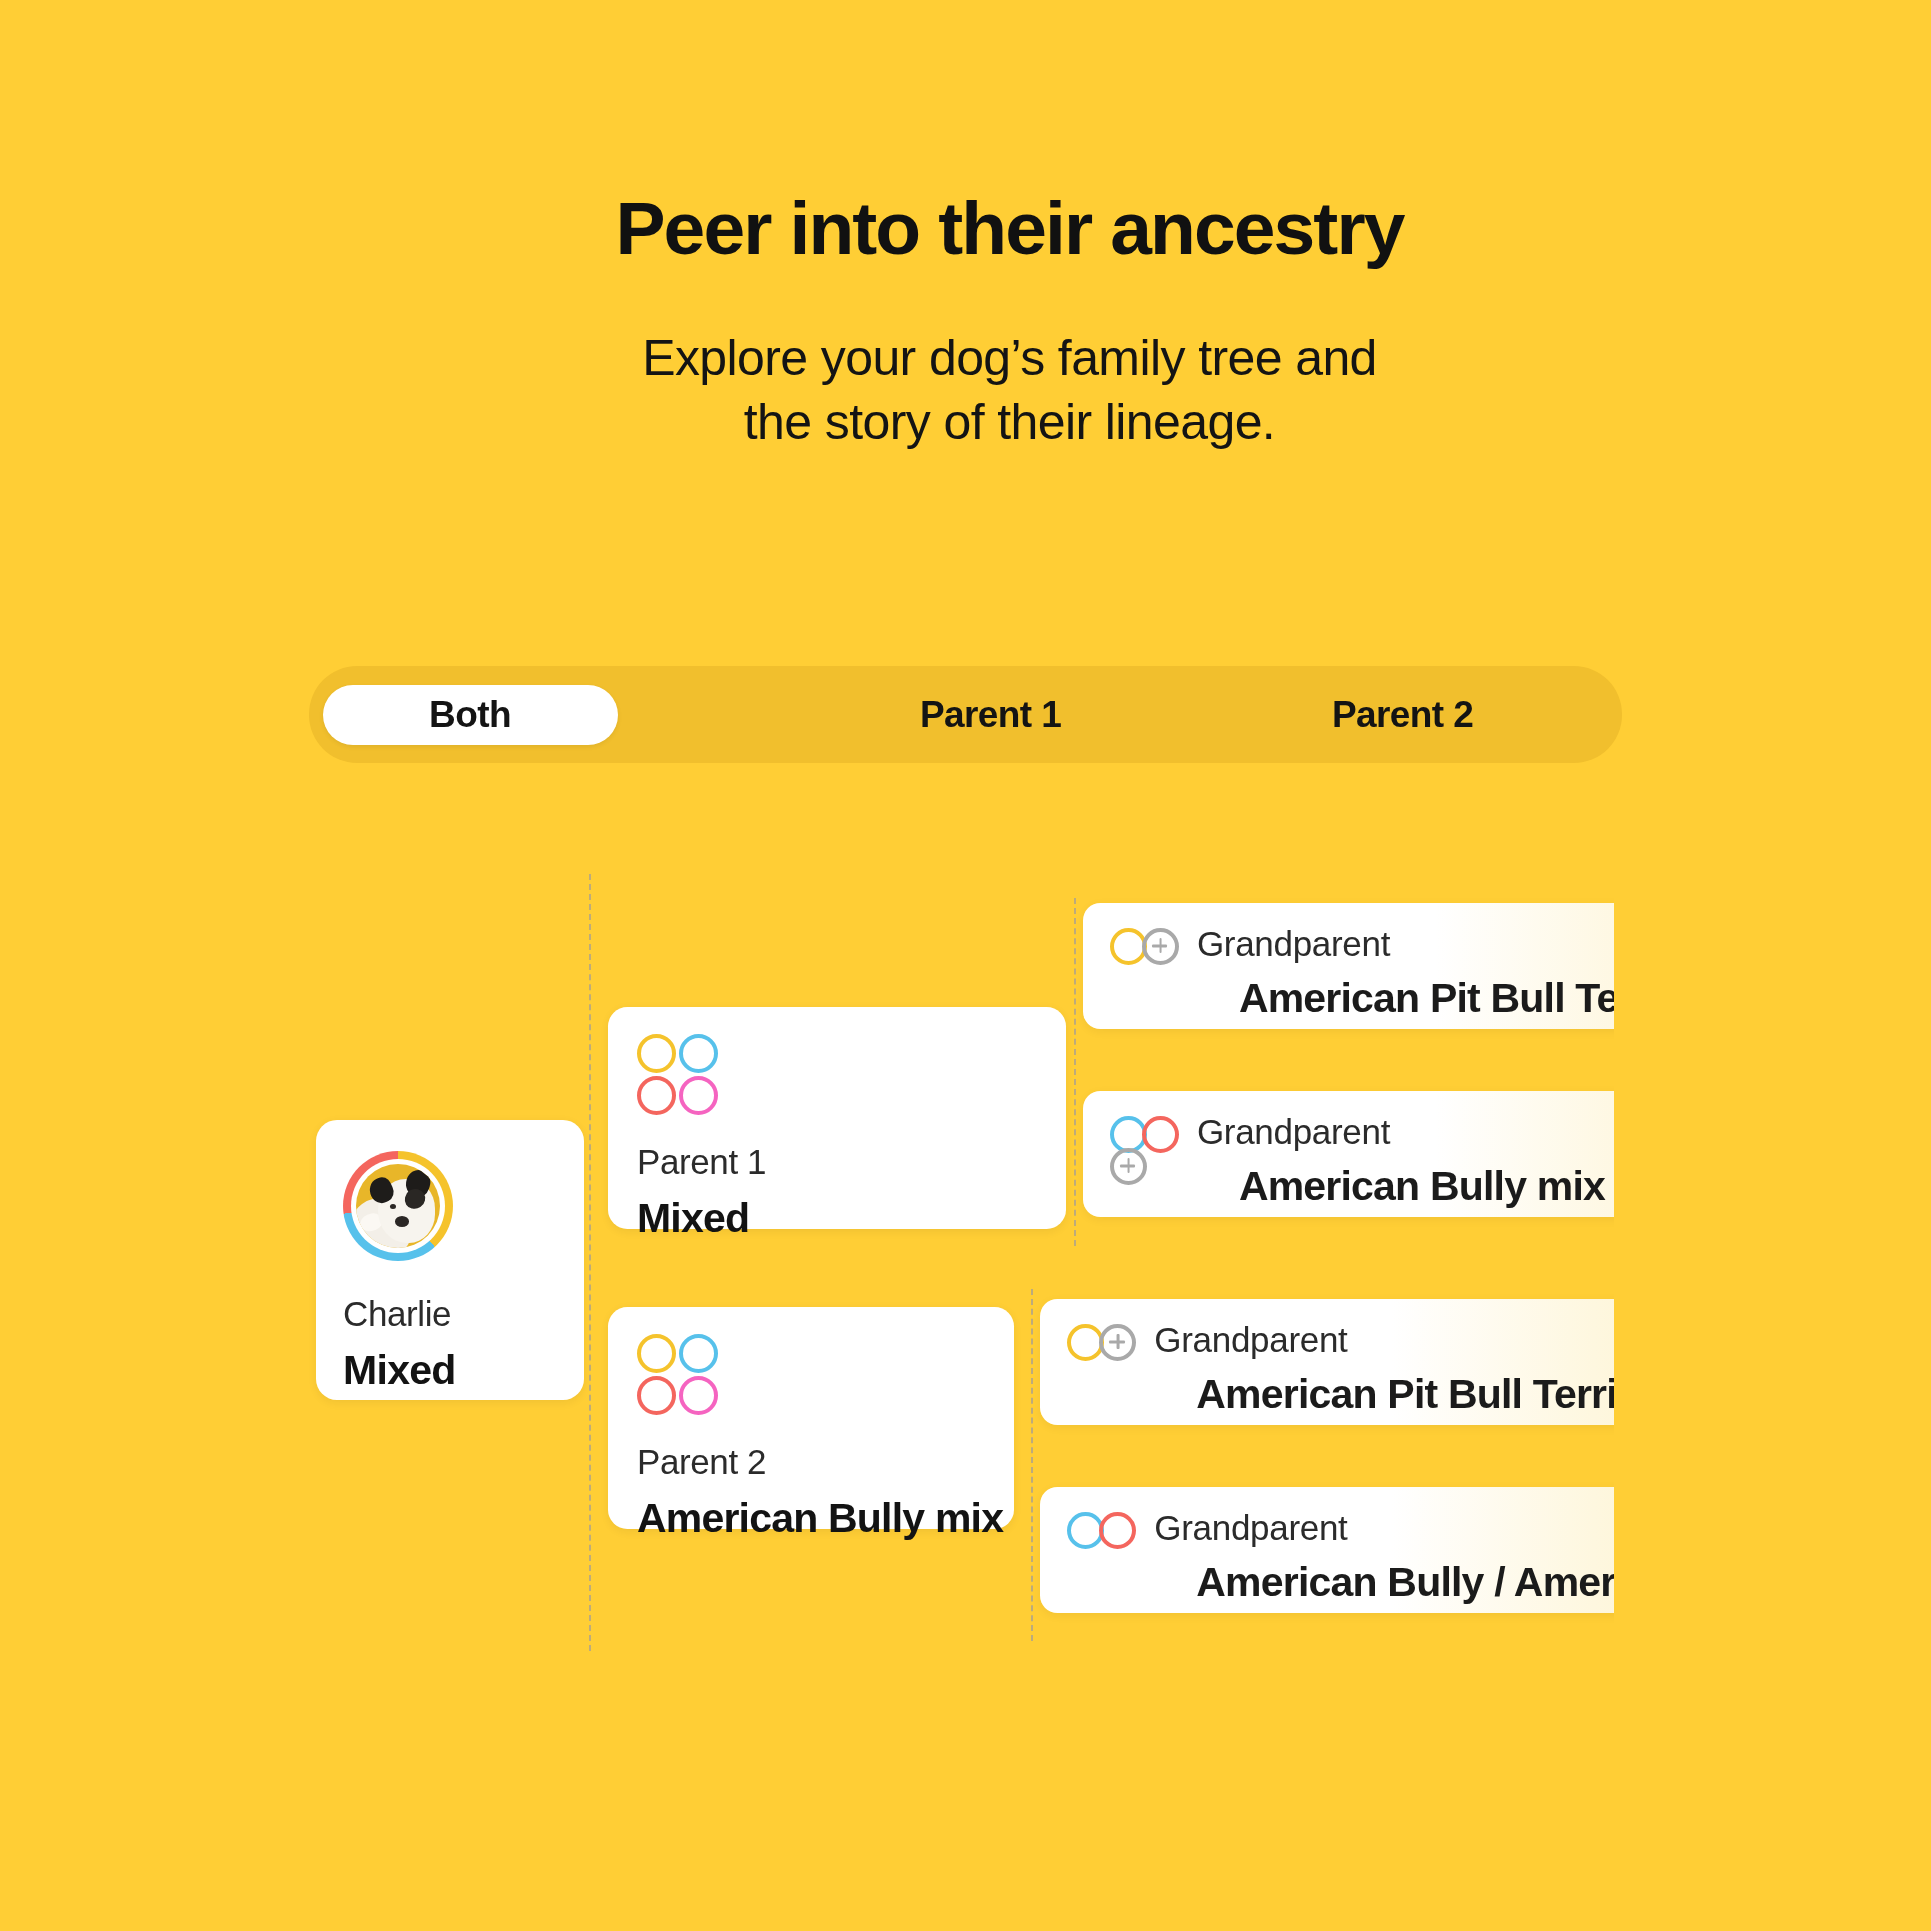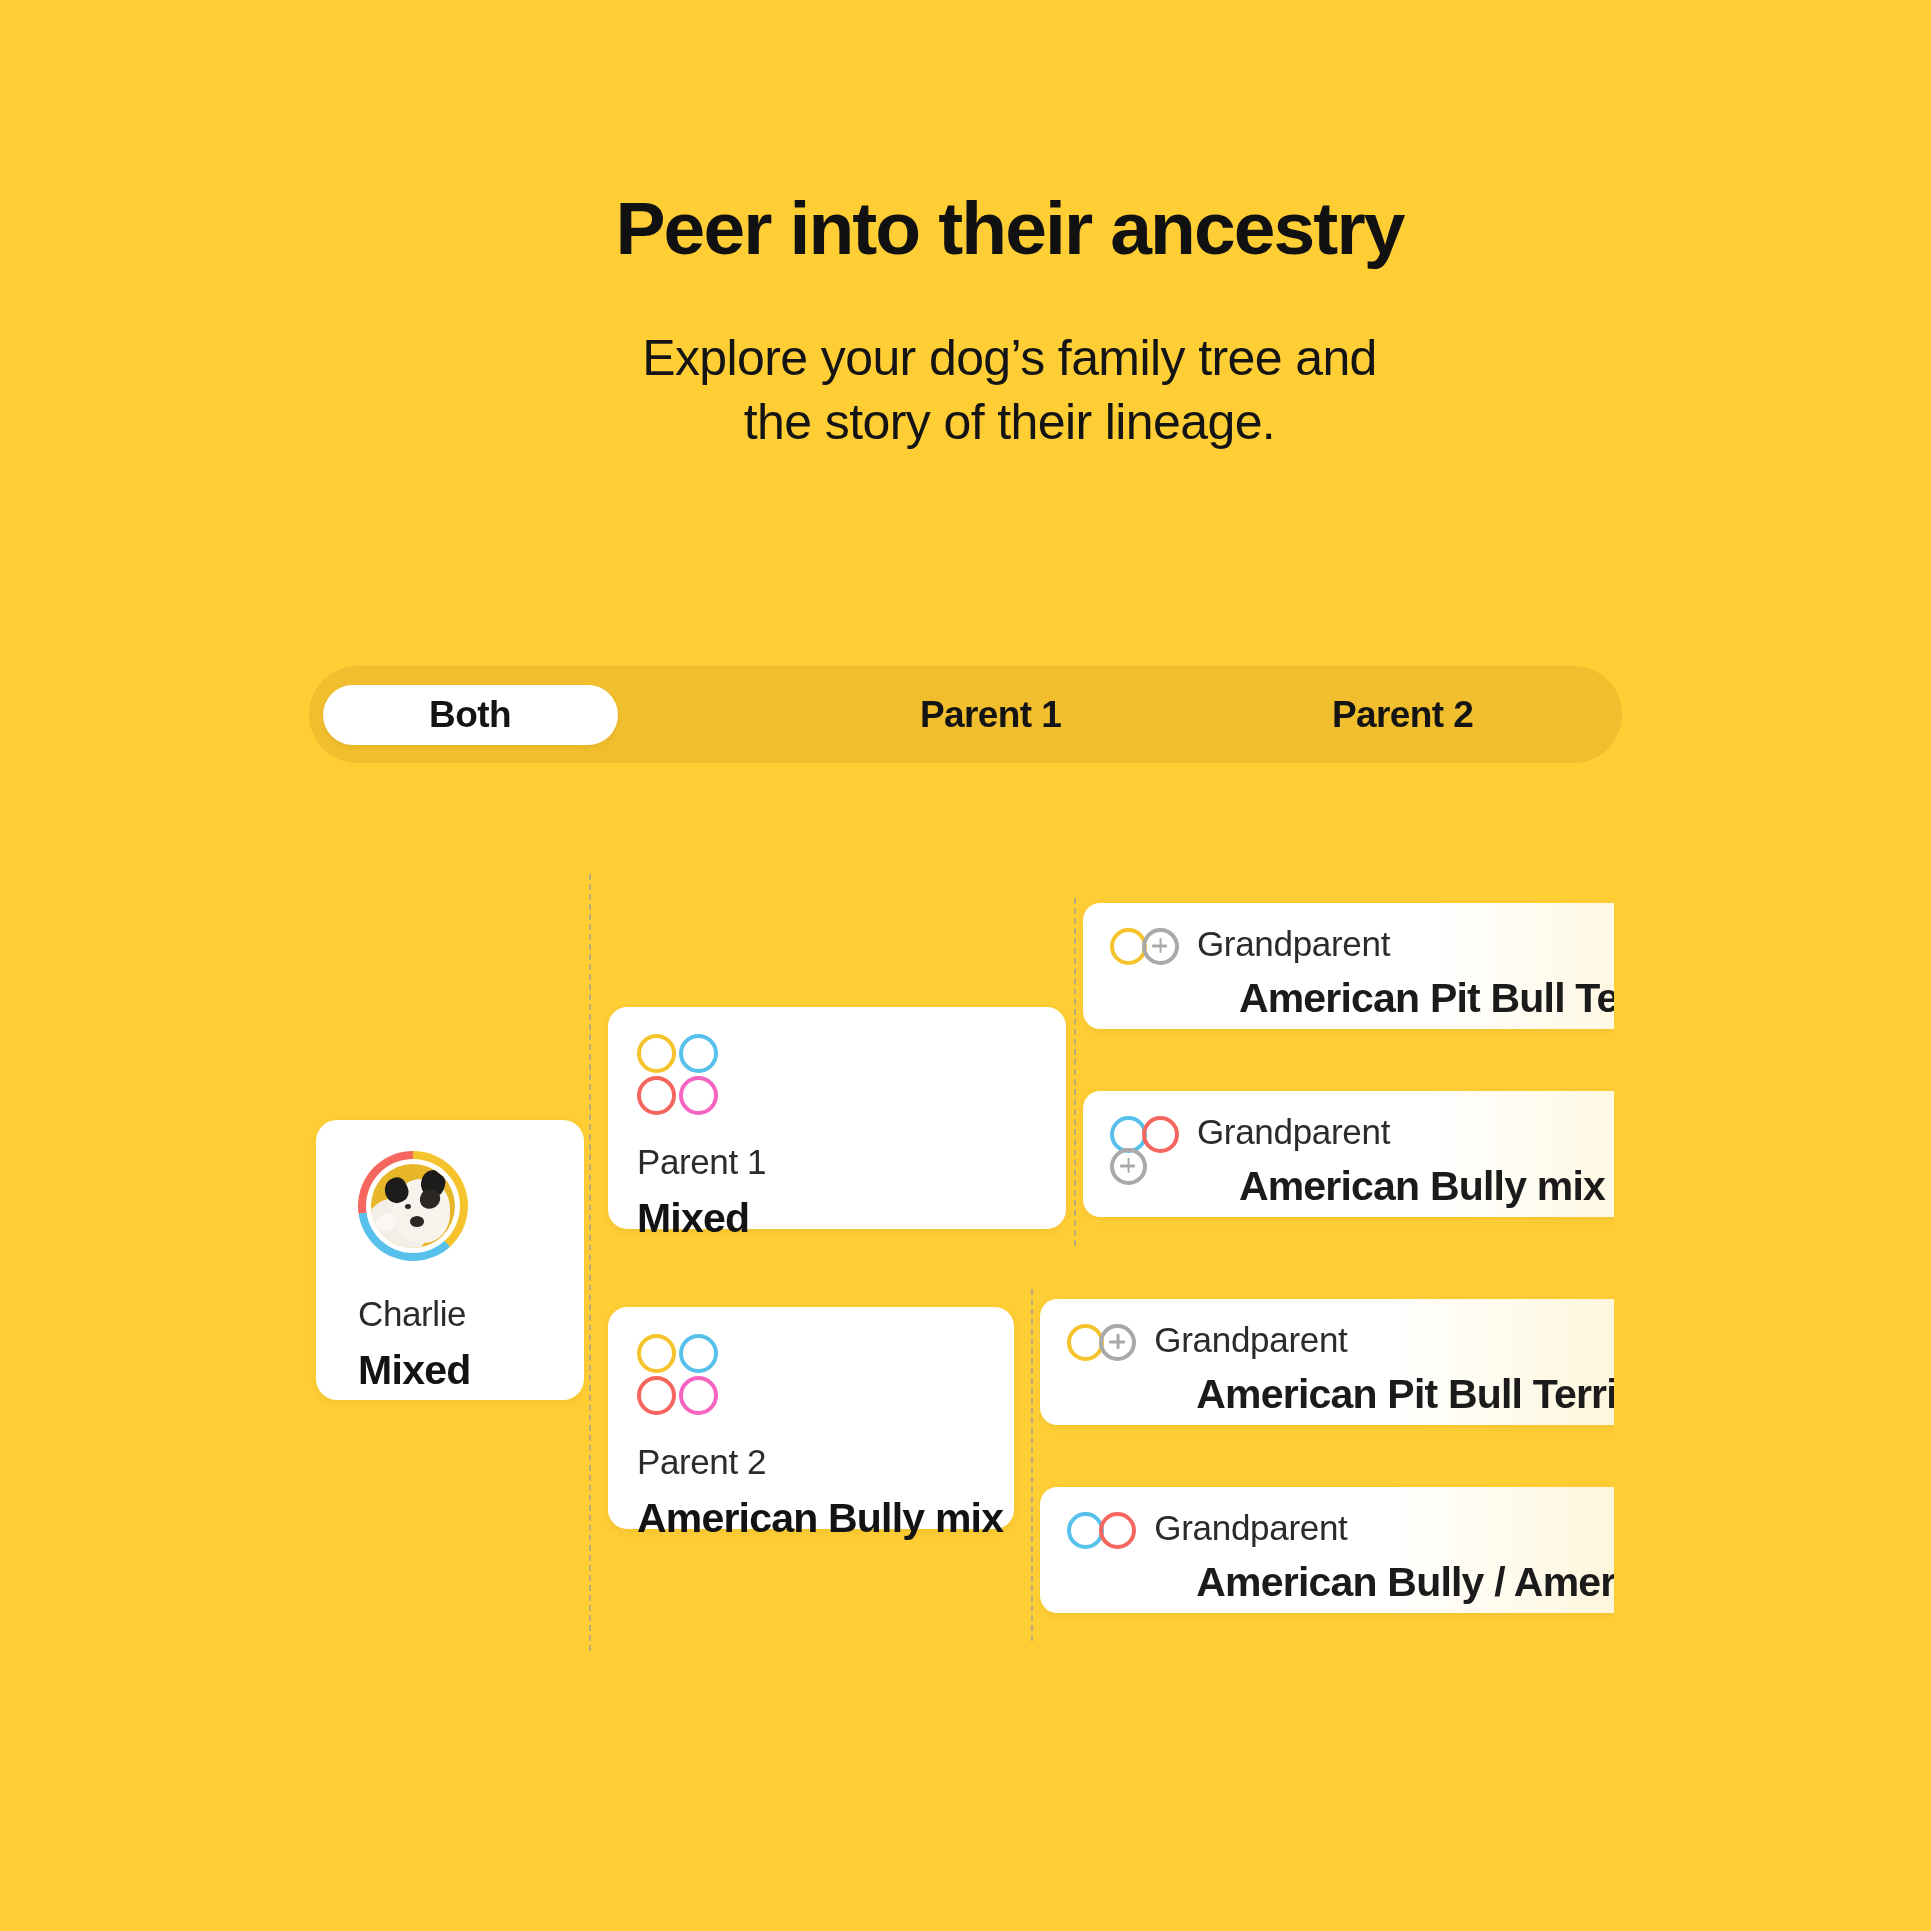--- a/index.html
+++ b/index.html
@@ -104,21 +104,21 @@
     box-sizing: border-box;
   }
 
   
   .card-focus {
     left: 316px;
     top: 1120px;
     width: 268px;
     height: 280px;
     border-radius: 21px;
-    padding: 31px 27px 0 42px;
+    padding: 31px 27px 0 27px;
     box-shadow: 0 2.9px 9.7px rgba(0,0,0,0.06);
   }
   .avatar-wrap {
     position: relative;
     width: 110px;
     height: 110px;
   }
   .avatar-ring {
     position: absolute;
     inset: 0;

